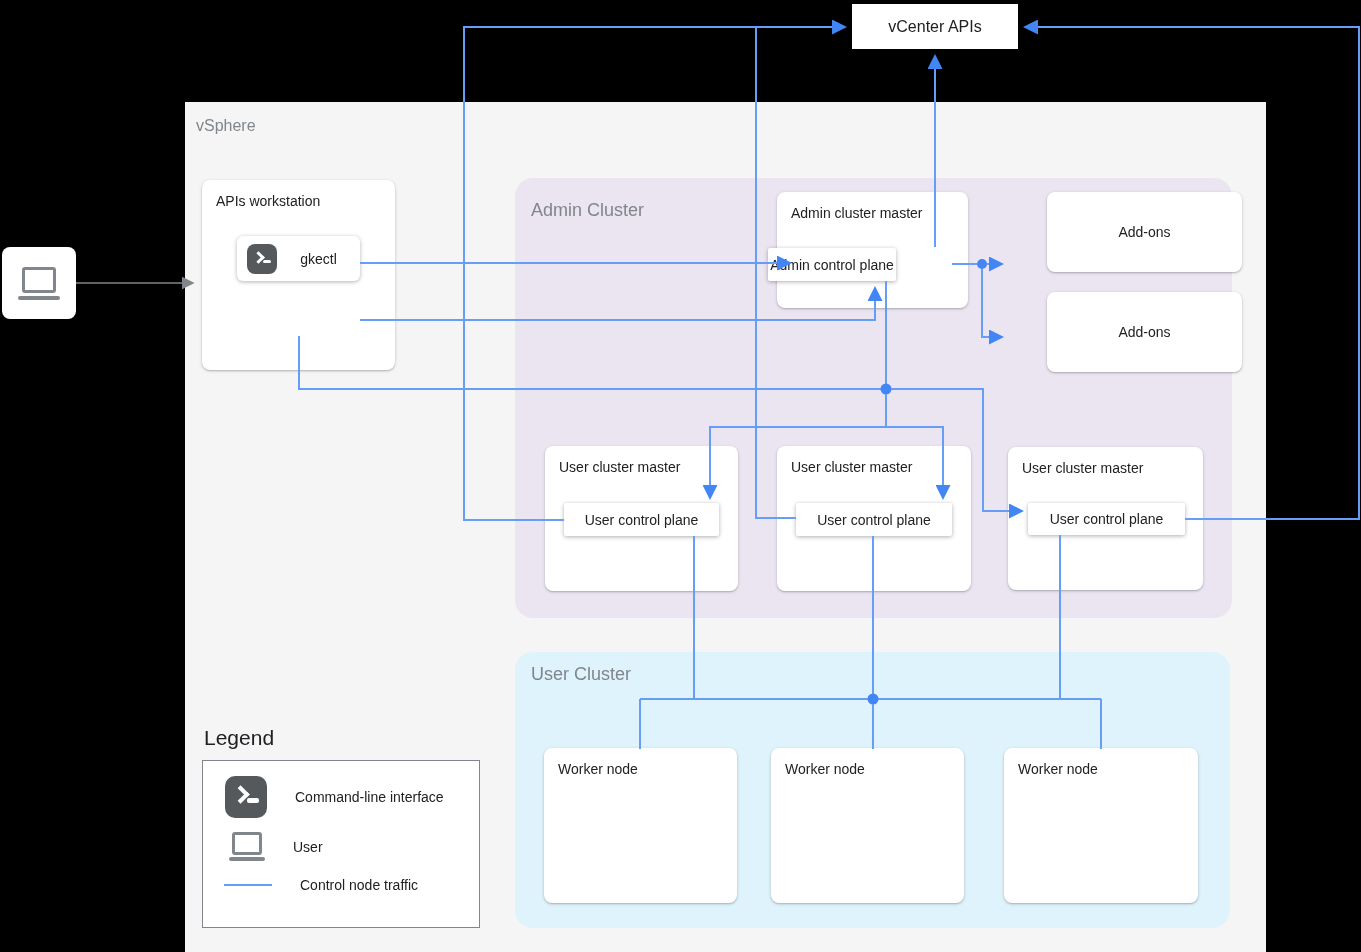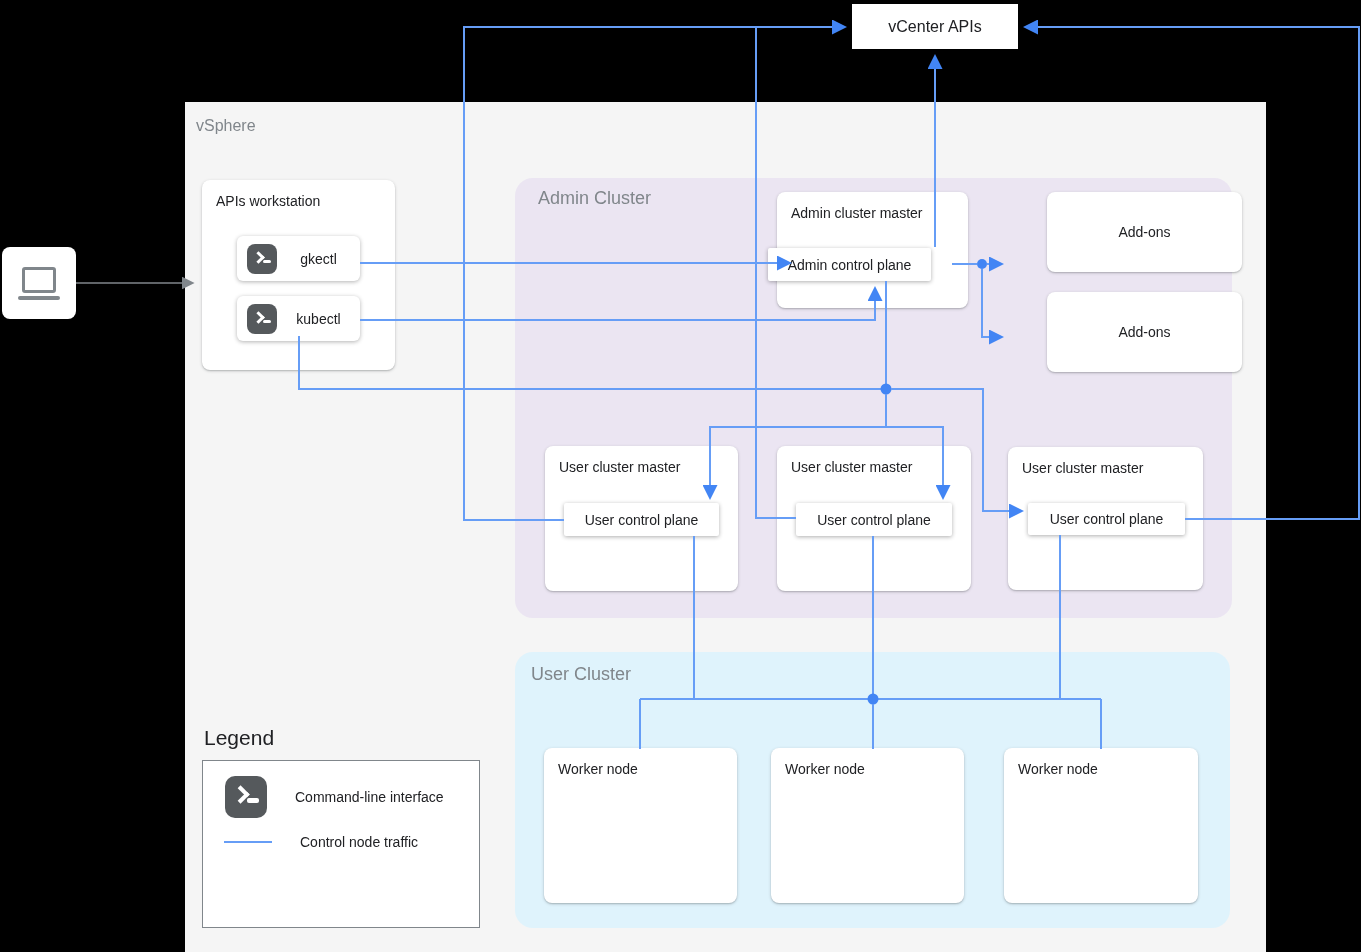--- a/index.html
+++ b/index.html
@@ -19,21 +19,21 @@
   body{font-family:"Liberation Sans","DejaVu Sans",sans-serif;color:var(--c-text_dark);}
   #canvas{position:relative;width:1361px;height:952px;background:var(--c-canvas_bg);overflow:hidden;}
 
   .abs{position:absolute;}
 
   
   .vsphere{left:185px;top:102px;width:1081px;height:850px;background:var(--c-vsphere_bg);z-index:1;}
   .zone-label{font-size:18px;color:var(--c-label_gray);z-index:3;}
   .vsphere-label{left:196px;top:117px;font-size:16px;}
   .admin-cluster{left:515px;top:178px;width:717px;height:440px;background:var(--c-admin_cluster_bg);border-radius:18px;z-index:2;}
-  .admin-cluster-label{left:531px;top:188px;margin-left:7px;}
+  .admin-cluster-label{left:531px;top:200px;}
   .user-cluster{left:515px;top:652px;width:715px;height:276px;background:var(--c-user_cluster_bg);border-radius:18px;z-index:2;}
   .user-cluster-label{left:531px;top:664px;}
 
   
   .card{background:var(--c-white);border-radius:8px;box-shadow:0 1px 3px rgba(60,64,67,.30),0 1px 1px rgba(60,64,67,.12);z-index:3;}
   .card-label{position:absolute;left:14px;top:13px;font-size:14px;color:var(--c-text_dark);white-space:nowrap;}
   .plane{background:var(--c-white);border-radius:2px;box-shadow:0 1px 4px rgba(0,0,0,.32);z-index:4;display:flex;align-items:center;justify-content:center;font-size:14px;white-space:nowrap;}
   .centered-card{display:flex;align-items:center;justify-content:center;font-size:14px;}
 
   .vcenter{left:852px;top:4px;width:166px;height:45px;background:var(--c-white);display:flex;align-items:center;justify-content:center;font-size:16px;z-index:3;}
@@ -116,33 +116,26 @@
 
   <div class="abs card admin-ws">
     <span class="card-label">APIs workstation</span>
     <div class="tool tool-gkectl">
       <span class="term-icon small">
           <span class="chev"></span>
           <span class="dash"></span>
         </span>
       <span class="tool-label">gkectl</span>
     </div>
-    <div class="tool tool-kubectl">
-      <span class="term-icon small">
-          <span class="chev"></span>
-          <span class="dash"></span>
-        </span>
-      <span class="tool-label">kubectl</span>
-    </div>
   </div>
 
   <div class="abs card master" style="left:777px;top:192px;width:191px;height:116px;">
     <span class="card-label">Admin cluster master</span>
   </div>
-  <div class="abs plane" style="left:768px;top:248px;width:163px;height:33px;">Admin control plane</div>
+  <div class="abs plane" style="left:768px;top:248px;width:128px;height:33px;">Admin control plane</div>
 
   <div class="abs card addons centered-card" style="top:192px;">Add-ons</div>
   <div class="abs card addons centered-card" style="top:292px;">Add-ons</div>
 
   <div class="abs card master" style="left:545px;top:446px;">
     <span class="card-label">User cluster master</span>
   </div>
   <div class="abs plane" style="left:564px;top:503px;width:155px;height:33px;">User control plane</div>
 
   <div class="abs card master" style="left:777px;top:446px;width:194px;">
@@ -166,20 +159,27 @@
   </div>
 
   <div class="abs legend-title">Legend</div>
   <div class="abs legend-box">
     <div class="legend-row">
       <span class="term-icon big">
           <span class="chev"></span>
           <span class="dash"></span>
         </span>
       <span class="legend-label">Command-line interface</span>
+    </div>
+    <div class="legend-row r2">
+      <span class="laptop-icon lap-s" style="margin-left:4px;">
+          <span class="screen"></span>
+          <span class="base"></span>
+        </span>
+      <span class="legend-label">User</span>
     </div>
     <div class="legend-row r3">
       <span class="legend-line-sample"></span>
       <span class="legend-label">Control node traffic</span>
     </div>
   </div>
 
   <svg id="wires" viewBox="0 0 1361 952">
     <defs>
       <marker id="ab" viewBox="0 0 10 10" refX="8" refY="5" markerWidth="7.5" markerHeight="7.5" orient="auto">

